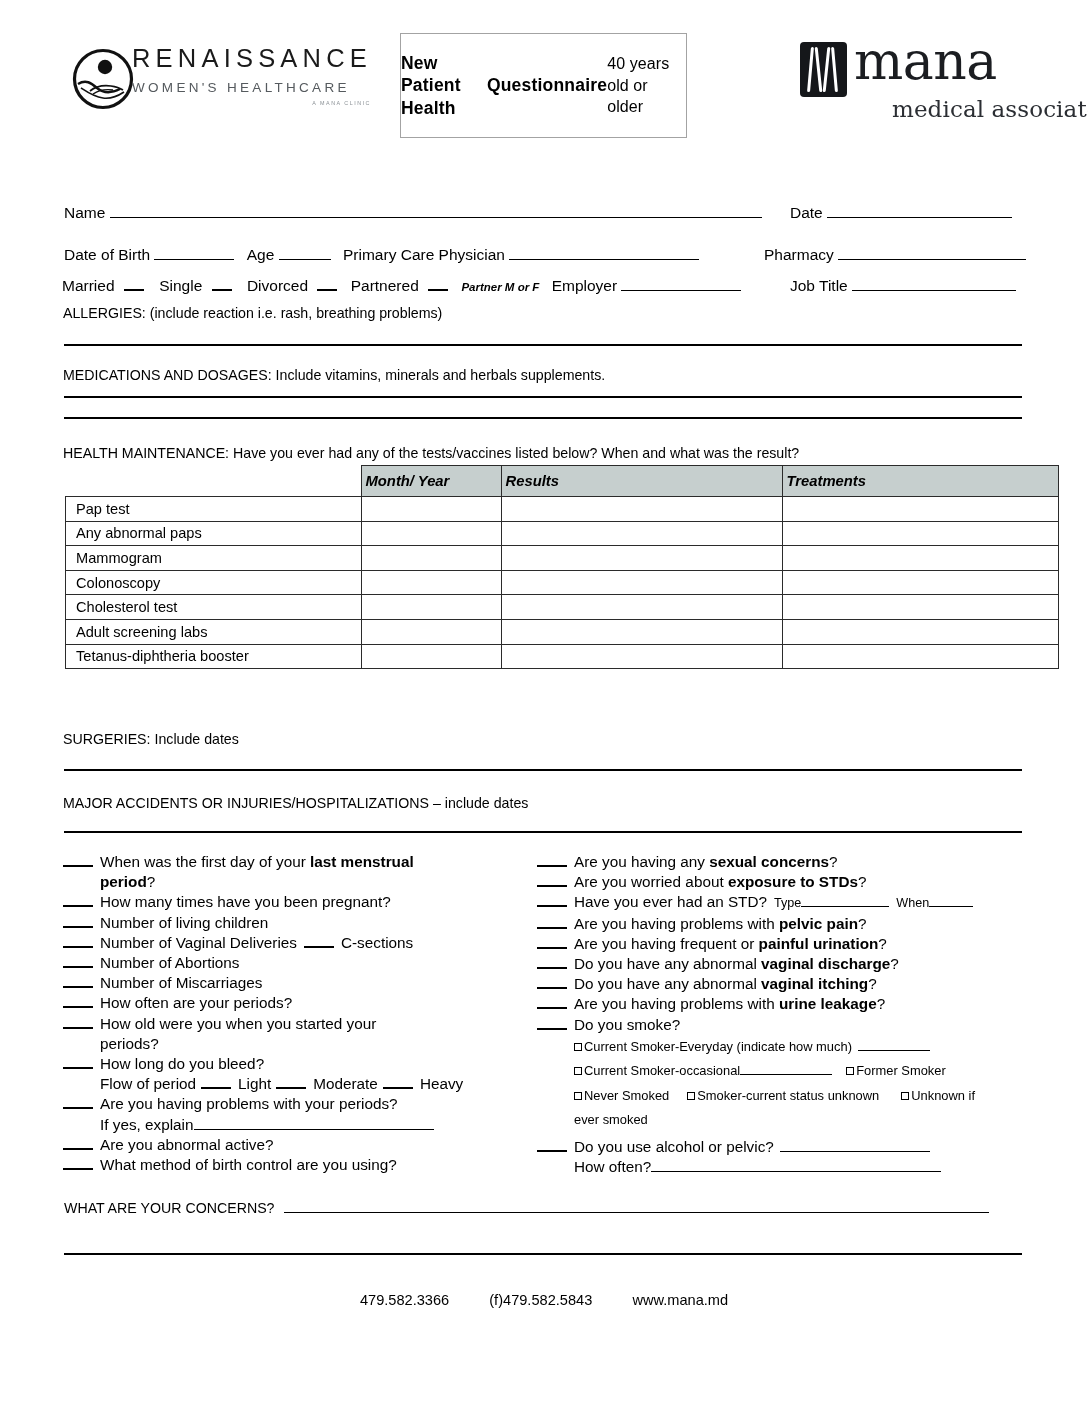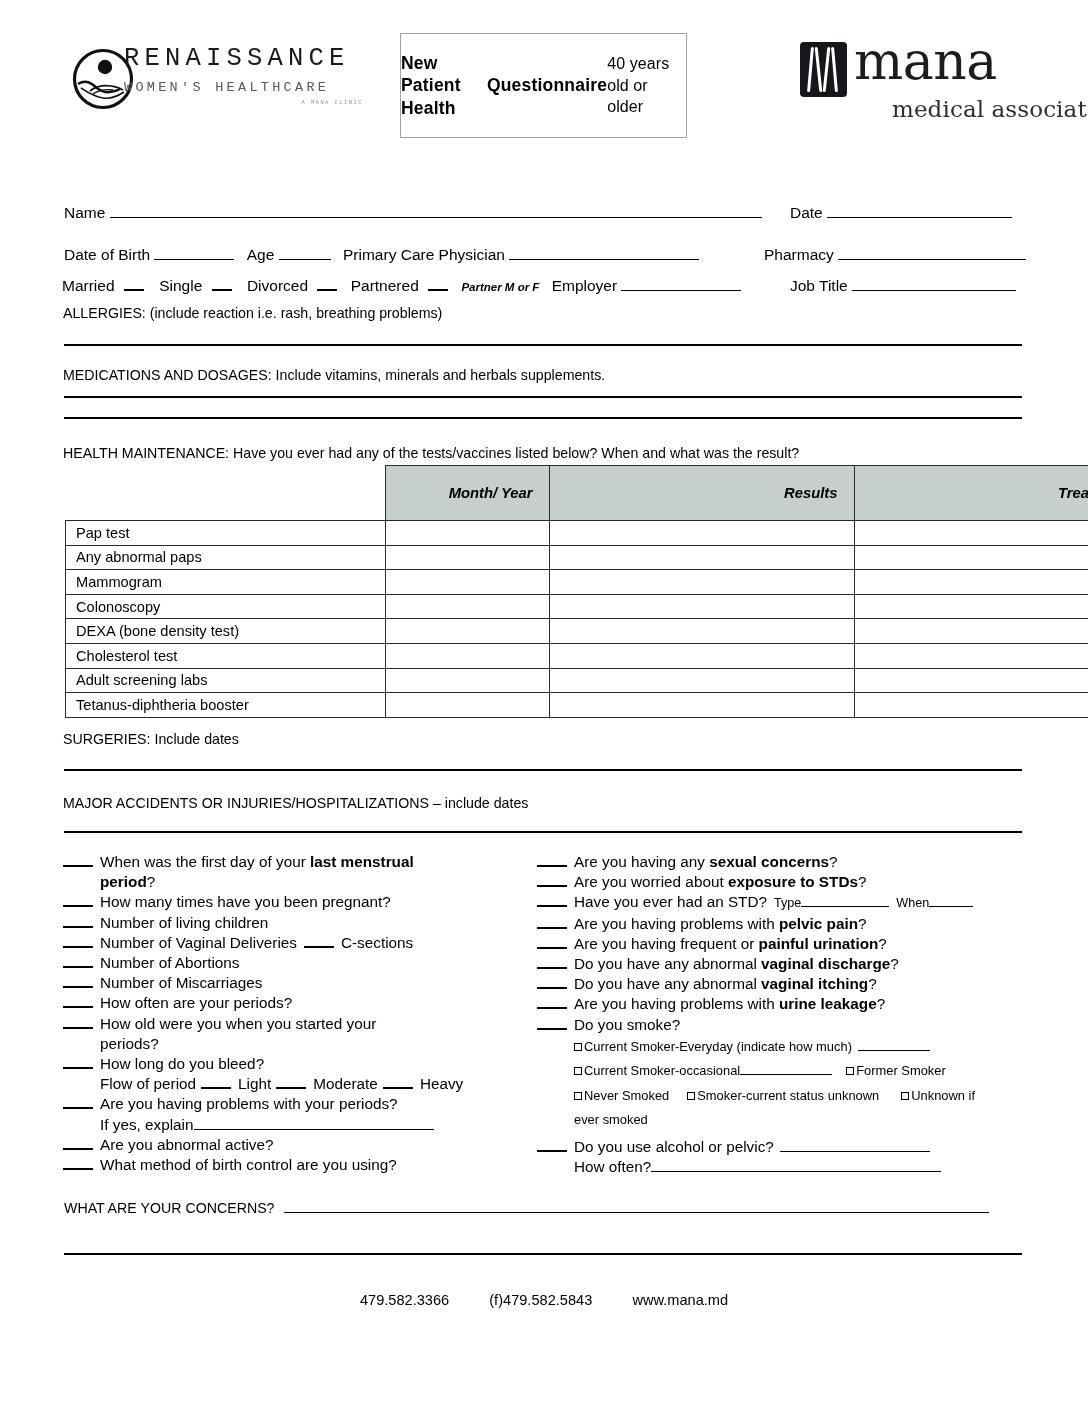--- a/index.html
+++ b/index.html
@@ -31,23 +31,22 @@
     left: 72px; top: 44px;
     width: 310px; height: 80px;
   }
   .ren-mark {
     position: absolute;
     left: 0; top: 4px;
     width: 62px; height: 62px;
   }
   .ren-words {
     position: absolute;
-    left: 52px; top: 2px;
+    left: 60px; top: 2px;
     width: 240px;
-    font-family: Liberation Mono, monospace;
   }
   .ren-name {
     font-size: 25.5px;
     letter-spacing: 5.2px;
     color: #1a1a1a;
     line-height: 1;
     white-space: nowrap;
   }
   .ren-sub {
     font-size: 13.5px;
@@ -183,22 +182,22 @@
     border: 1.3px solid #2b2b2b;
     height: 23.6px;
     padding: 0 0 0 10px;
     text-align: left;
     vertical-align: middle;
   }
   .hm-table thead th {
     background: #c6cfce;
     font-style: italic;
     font-weight: bold;
-    text-align: right;
-    padding: 16px;
+    text-align: left;
+    padding: 4px;
     height: 22px;
     font-size: 14.8px;
   }
   .hm-table thead th.corner {
     background: #ffffff;
     border: none;
   }
   .col-label  { width: 287px; }
   .col-month  { width: 131px; }
   .col-result { width: 272px; }
@@ -379,26 +378,20 @@
         <td></td>
         <td></td>
       </tr>
       <tr>
         <td>Colonoscopy</td>
         <td></td>
         <td></td>
         <td></td>
       </tr>
       <tr>
-        <td>DEXA (bone density test)</td>
-        <td></td>
-        <td></td>
-        <td></td>
-      </tr>
-      <tr>
         <td>Cholesterol test</td>
         <td></td>
         <td></td>
         <td></td>
       </tr>
       <tr>
         <td>Adult screening labs</td>
         <td></td>
         <td></td>
         <td></td>

